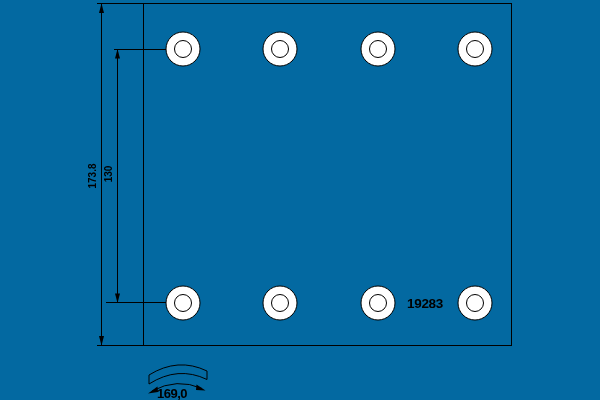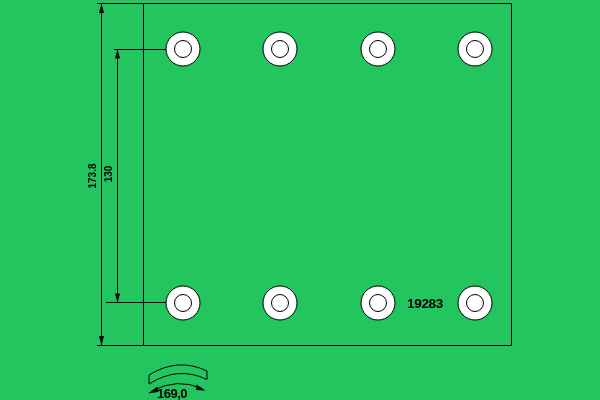--- a/index.html
+++ b/index.html
@@ -5,21 +5,21 @@
   html, body {
     margin: 0;
     padding: 0;
     background: #ffffff;
     font-family: "Liberation Sans", sans-serif;
   }
   .stage {
     position: relative;
     width: 600px;
     height: 400px;
-    background: #22c55e;
+    background: #0369a1;
     overflow: hidden;
   }
   .stage svg { display: block; }
   .dim-label {
     font-family: "Liberation Sans", sans-serif;
     font-size: 10px;
     font-weight: bold;
     fill: #000000;
   }
   .part-number {

